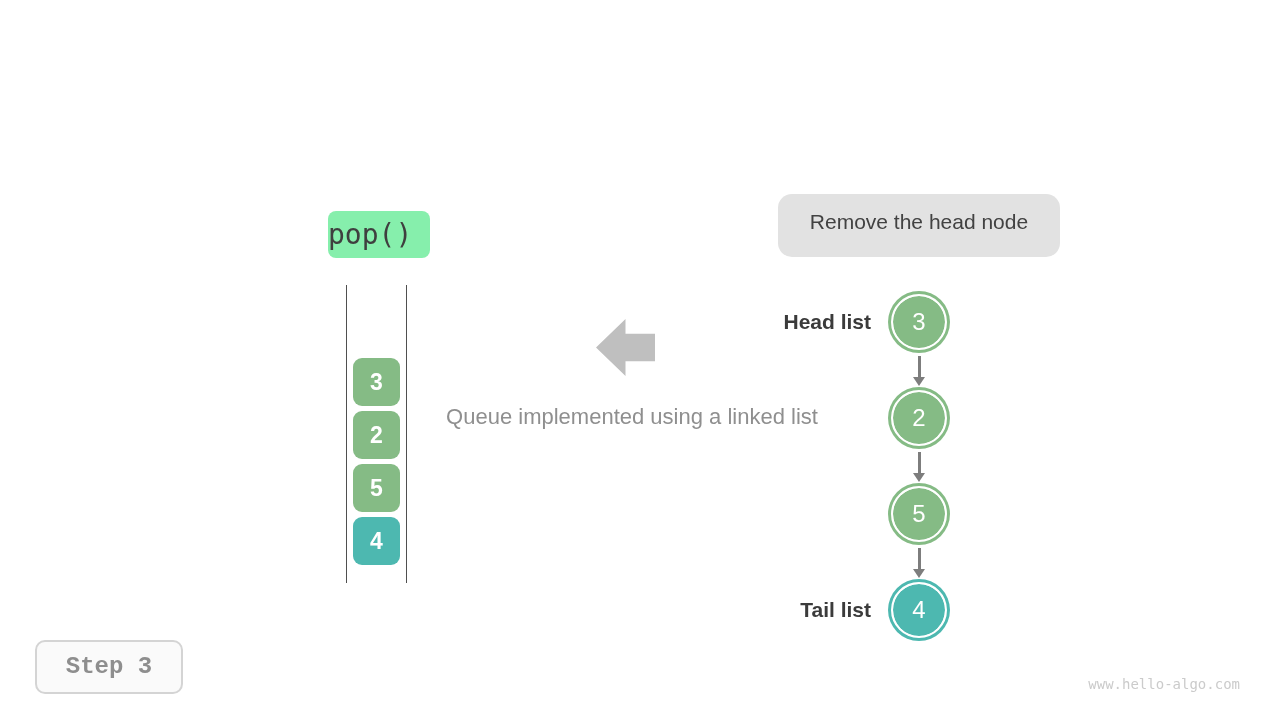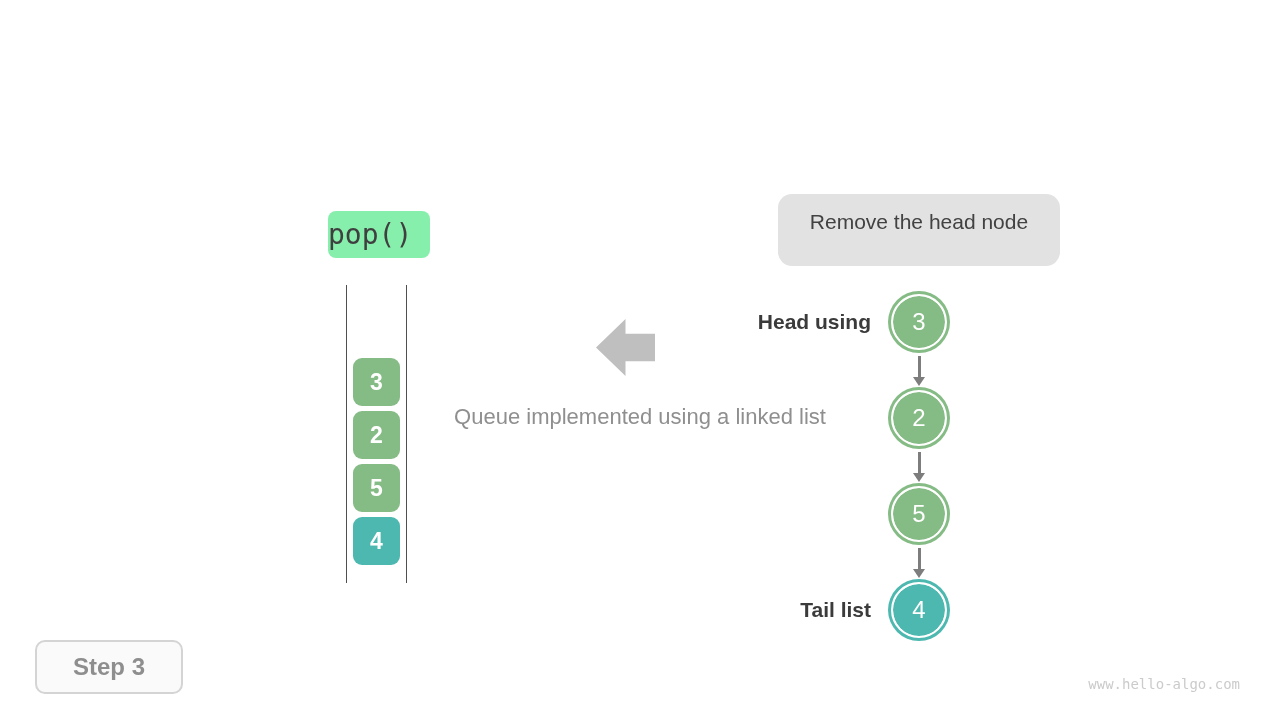--- a/index.html
+++ b/index.html
@@ -12,21 +12,21 @@
   .op-label {
     left: 328px; top: 211px; width: 102px; height: 47px;
     background: #86efac; border-radius: 8px;
     font-family: "DejaVu Sans Mono", monospace;
     font-size: 28px; color: #3f3f3f;
     text-align: left; line-height: 47px;
   }
 
   
   .annotation {
-    left: 778px; top: 194px; width: 282px; height: 72px;
+    left: 778px; top: 194px; width: 282px; height: 63px;
     background: #e2e2e2; border-radius: 14px;
     font-size: 21px; color: #424242;
     text-align: center; line-height: 55px;
   }
 
   
   .queue-rails {
     left: 346px; top: 285px; width: 61px; height: 298px;
     border-left: 1.5px solid #4f4f4f; border-right: 1.5px solid #4f4f4f;
   }
@@ -40,21 +40,21 @@
 
   
   .big-arrow {
     left: 596px; top: 319px; width: 59px; height: 57px;
     background: var(--c, #bfbfbf);
     clip-path: polygon(0 50%, 50% 0, 50% 26%, 100% 26%, 100% 74%, 50% 74%, 50% 100%);
   }
 
   
   .caption {
-    left: 340px; top: 404px; width: 600px;
+    left: 332px; top: 404px; width: 600px;
     font-size: 22px; color: #8f8f8f; text-align: center;
   }
 
   
   .list-node {
     left: 891px; width: 56px; height: 56px;
     border-radius: 50%;
     background: var(--c, #85bb85);
     background-clip: padding-box;
     border: 2px solid #ffffff;
@@ -82,21 +82,21 @@
     font-size: 21px; font-weight: bold; color: #3b3b3b;
     text-align: right; line-height: 26px;
   }
   .head-label { top: 309px; }
   .tail-label { top: 597px; }
 
   
   .step-badge {
     left: 35px; top: 640px; width: 148px; height: 54px;
     background: #fafafa; border: 2px solid #d4d4d4; border-radius: 10px;
-    font-family: Liberation Sans, sans-serif;
+    font-family: Liberation Mono, monospace;
     font-size: 24px; font-weight: bold; color: #8e8e8e;
     text-align: center; line-height: 50px;
   }
 
   
   .watermark {
     right: 40px; top: 676px;
     font-family: "DejaVu Sans Mono", monospace;
     font-size: 14px; color: #cbcbcb;
   }
@@ -111,21 +111,21 @@
 <div class="abs queue-rails"></div>
 <div class="abs queue-item qi-0" style="--c: #85bb85;">3</div>
 <div class="abs queue-item qi-1" style="--c: #85bb85;">2</div>
 <div class="abs queue-item qi-2" style="--c: #85bb85;">5</div>
 <div class="abs queue-item qi-3" style="--c: #4db8b0;">4</div>
 
 <div class="abs big-arrow" style="--c: #bfbfbf;"></div>
 
 <div class="abs caption">Queue implemented using a linked list</div>
 
-<div class="abs node-label head-label">Head using</div>
+<div class="abs node-label head-label">Head list</div>
 <div class="abs node-label tail-label">Tail list</div>
 
 <div class="abs list-node ln-0" style="--c: #85bb85;">3</div>
 <div class="abs list-node ln-1" style="--c: #85bb85;">2</div>
 <div class="abs list-node ln-2" style="--c: #85bb85;">5</div>
 <div class="abs list-node ln-3" style="--c: #4db8b0;">4</div>
 
 <div class="abs conn cn-0" style="--c: #7d7d7d;"></div>
 <div class="abs conn cn-1" style="--c: #7d7d7d;"></div>
 <div class="abs conn cn-2" style="--c: #7d7d7d;"></div>

